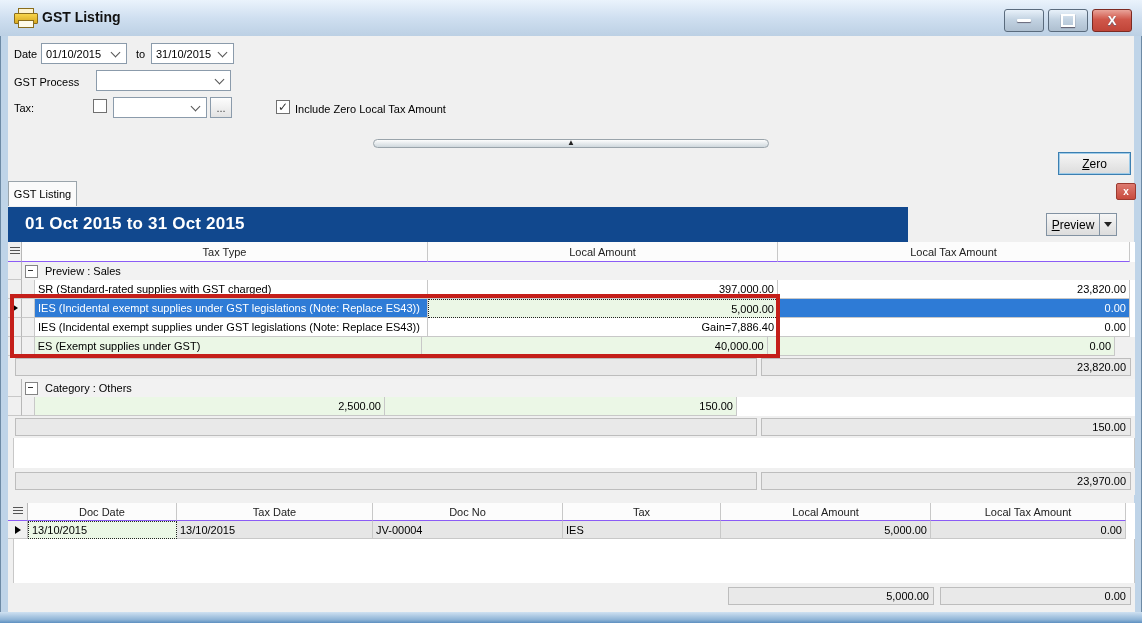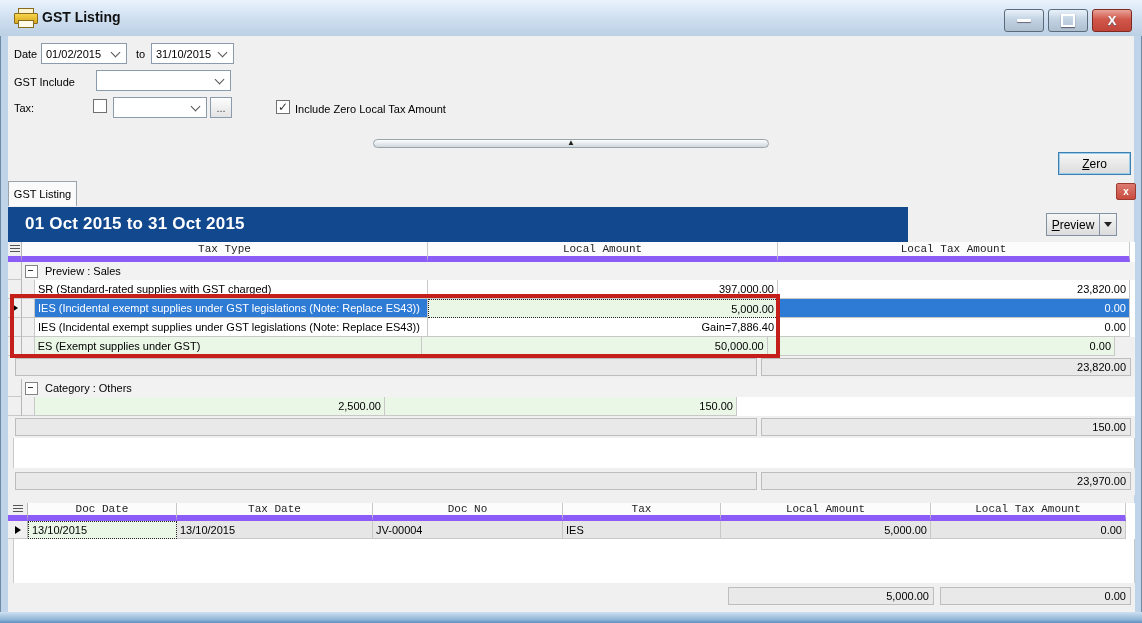--- a/index.html
+++ b/index.html
@@ -48,21 +48,21 @@
   .bluebar .rpt-title{position:absolute;left:17px;top:7px;color:#fff;font-size:17px;font-weight:bold;letter-spacing:.2px;}
   .preview-btn{position:absolute;left:1038px;top:6px;width:54px;height:23px;font-size:12px;}
   .preview-arrow{position:absolute;left:1091px;top:6px;width:18px;height:23px;}
   .preview-arrow .tri{width:0;height:0;border-left:4px solid transparent;border-right:4px solid transparent;border-top:5px solid #222;}
   
   .grid{position:absolute;background:#f0f0f0;}
   .g-row{position:absolute;left:0;display:flex;box-sizing:border-box;background:#fff;}
   .cell{box-sizing:border-box;border-right:1px solid #c8c8c8;border-bottom:1px solid #c8c8c8;display:flex;align-items:center;
     padding:0 3px;overflow:hidden;white-space:nowrap;}
   .cell.num{justify-content:flex-end;}
-  .cell.hdr{justify-content:center;background:#fcfcfc;color:#222;border-bottom:6px solid #8b5cf6;font-family:Liberation Mono, monospace;}
+  .cell.hdr{justify-content:center;background:#fcfcfc;color:#222;border-bottom:1px solid #8b5cf6;}
   .cell.ind{background:#f0f0f0;border-right:1px solid #b8b8b8;justify-content:center;padding:0;}
   .cell.indent{background:#f0f0f0;padding:0;}
   .green{background:#ebf7e6;}
   .sel{background:#2e7bd6;color:#fff;}
   .focus-cell{background:#ebf7e6 !important;color:#000 !important;border:1px dotted #222 !important;}
   .grp-row{position:absolute;left:0;display:flex;align-items:center;background:#f2f2f2;border-bottom:1px solid #c8c8c8;
     box-sizing:border-box;}
   .grp-box{width:11px;height:11px;border:1px solid #848484;background:#fff;margin:0 7px 0 3px;position:relative;flex:none;}
   .grp-box::after{content:"";position:absolute;left:2px;top:4px;width:5px;height:1px;background:#333;}
   .arrow-ind{width:0;height:0;border-top:4px solid transparent;border-bottom:4px solid transparent;border-left:6px solid #000;}
@@ -100,30 +100,30 @@
       </div>
     <div class="winbtn close" style="left:1092px">
         <span class="glyph-x">X</span>
       </div>
   </div>
 
   <div class="client"></div>
 
   <div class="lbl" style="left:14px;top:48px">Date</div>
   <div class="combo" style="left:41px;top:43px;width:86px">
-    <span class="val">01/02/2015</span>
+    <span class="val">01/10/2015</span>
       <span class="chev"></span>
   </div>
   <div class="lbl" style="left:136px;top:48px">to</div>
   <div class="combo" style="left:151px;top:43px;width:83px">
     <span class="val">31/10/2015</span>
       <span class="chev"></span>
   </div>
 
-  <div class="lbl" style="left:14px;top:76px">GST Include</div>
+  <div class="lbl" style="left:14px;top:76px">GST Process</div>
   <div class="combo" style="left:96px;top:70px;width:135px">
     <span class="val"></span>
       <span class="chev"></span>
   </div>
 
   <div class="lbl" style="left:14px;top:102px">Tax:</div>
   <div class="checkbox" style="left:93px;top:99px"></div>
   <div class="combo" style="left:113px;top:97px;width:94px">
     <span class="val"></span>
       <span class="chev"></span>
@@ -197,21 +197,21 @@
       <div class="cell indent" style="width:13px"></div>
       <div class="cell" style="width:393px">IES (Incidental exempt supplies under GST legislations (Note: Replace ES43))</div>
       <div class="cell num" style="width:350px">Gain=7,886.40</div>
       <div class="cell num" style="width:352px">0.00</div>
     </div>
 
     <div class="g-row" style="top:95px;height:19px;width:1107px">
       <div class="cell ind" style="width:14px"></div>
       <div class="cell indent" style="width:13px"></div>
       <div class="cell green" style="width:393px">ES (Exempt supplies under GST)</div>
-      <div class="cell num green" style="width:350px">50,000.00</div>
+      <div class="cell num green" style="width:350px">40,000.00</div>
       <div class="cell num green" style="width:352px">0.00</div>
     </div>
 
     <div>
       <div class="foot-cell" style="left:7px;top:116px;width:742px"></div>
       <div class="foot-cell" style="left:753px;top:116px;width:370px">23,820.00</div>
     </div>
 
     <div class="g-row" style="top:137px;height:18px;width:1127px">
       <div class="cell ind" style="width:14px"></div>

